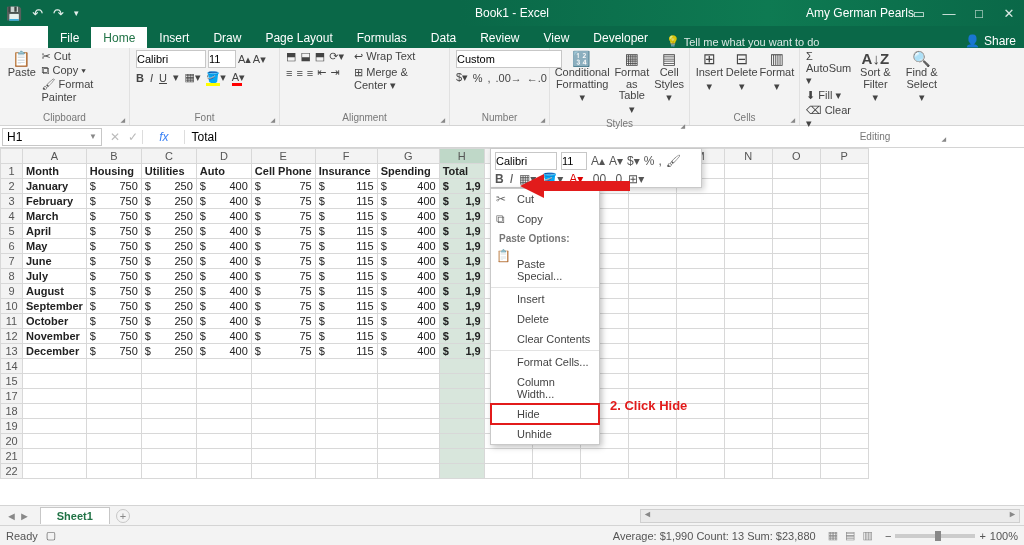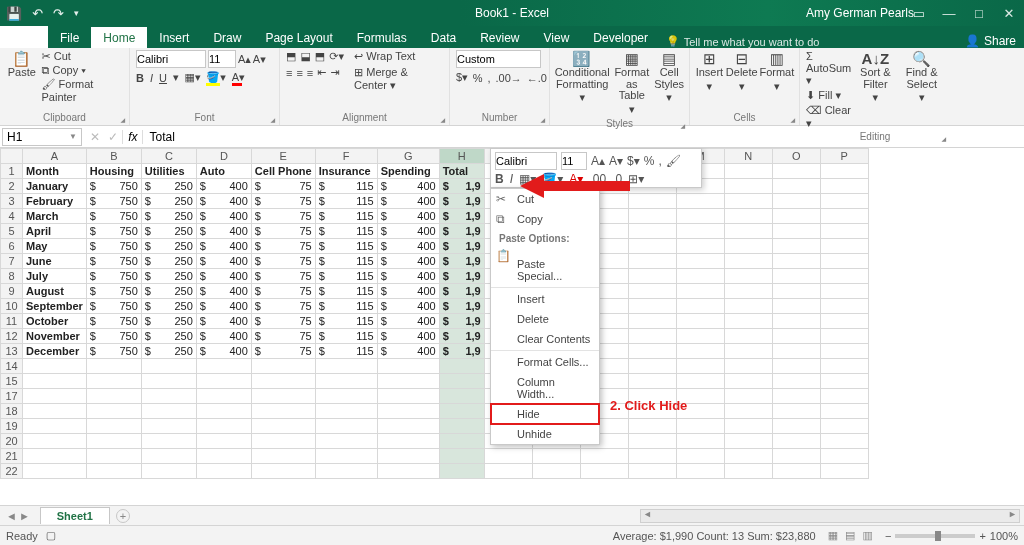--- a/index.html
+++ b/index.html
@@ -29,22 +29,22 @@
 .group-label { text-align:center; font-size:10px; color:#777; padding:1px 0 2px; position:relative; }
 .group-label::after { content:"◢"; font-size:6px; color:#888; position:absolute; right:-2px; bottom:2px; }
 .btn { display:flex; flex-direction:column; align-items:center; justify-content:center; gap:1px; padding:1px 3px; min-width:22px; }
 .btn .ic { font-size:15px; line-height:1; }
 .btn .lbl { font-size:11px; text-align:center; line-height:1.05; }
 .mini { font-size:11px; }
 .row { display:flex; gap:2px; align-items:center; }
 .col { display:flex; flex-direction:column; gap:1px; }
 select.fake, input.fake { font-size:11px; height:18px; border:1px solid #c7c7c7; background:#fff; }
 .formula-bar { height:22px; border-bottom:1px solid #d4d4d4; display:flex; align-items:center; font-size:12px; background:#fff; }
-.namebox { width:80px; height:18px; border:1px solid #c7c7c7; margin:0 4px 0 2px; padding:0 4px; font-size:12px; display:flex; align-items:center; justify-content:space-between; }
-.fx { font-style:italic; color:#000000; padding:0 5px; border-left:1px solid #ddd; border-right:1px solid #ddd; }
+.namebox { width:100px; height:18px; border:1px solid #c7c7c7; margin:0 4px 0 2px; padding:0 4px; font-size:12px; display:flex; align-items:center; justify-content:space-between; }
+.fx { font-style:italic; color:#3b82f6; padding:0 16px; border-left:1px solid #ddd; border-right:1px solid #ddd; }
 .fvalue { padding-left:6px; flex:1; }
 
 
 .grid-wrap { position:relative; height:calc(545px - 26px - 22px - 78px - 22px - 20px - 20px); overflow:hidden; }
 table.sheet { border-collapse:collapse; font-size:11px; color:#222; table-layout:fixed; }
 table.sheet th, table.sheet td { border:1px solid #d8d8d8; height:15px; padding:0 3px; white-space:nowrap; overflow:hidden; }
 table.sheet th { background:#f3f3f3; font-weight:normal; color:#555; text-align:center; font-size:11px; }
 table.sheet th.rowh { width:20px; }
 table.sheet td { background:#fff; }
 table.sheet .currency { text-align:left; }
@@ -176,21 +176,21 @@
       <div class="col mini" style="margin-left:6px;gap:3px">
         <div>↩ <span>Wrap Text</span></div>
         <div>⊞ <span>Merge &amp; Center</span> ▾</div>
       </div>
     </div>
     <div class="group-label">Alignment</div>
   </div>
 
   <div class="group" style="width:100px">
     <div class="group-body col" style="gap:3px">
-      <input class="fake" style="width: 85px;" value="Custom">
+      <input class="fake" style="width: 106px;" value="Custom">
       <div class="row mini" style="gap:5px">
         <span>$▾</span>
         <span>%</span>
         <span>,</span>
         <span>.00→</span>
         <span>←.0</span>
       </div>
     </div>
     <div class="group-label">Number</div>
   </div>

